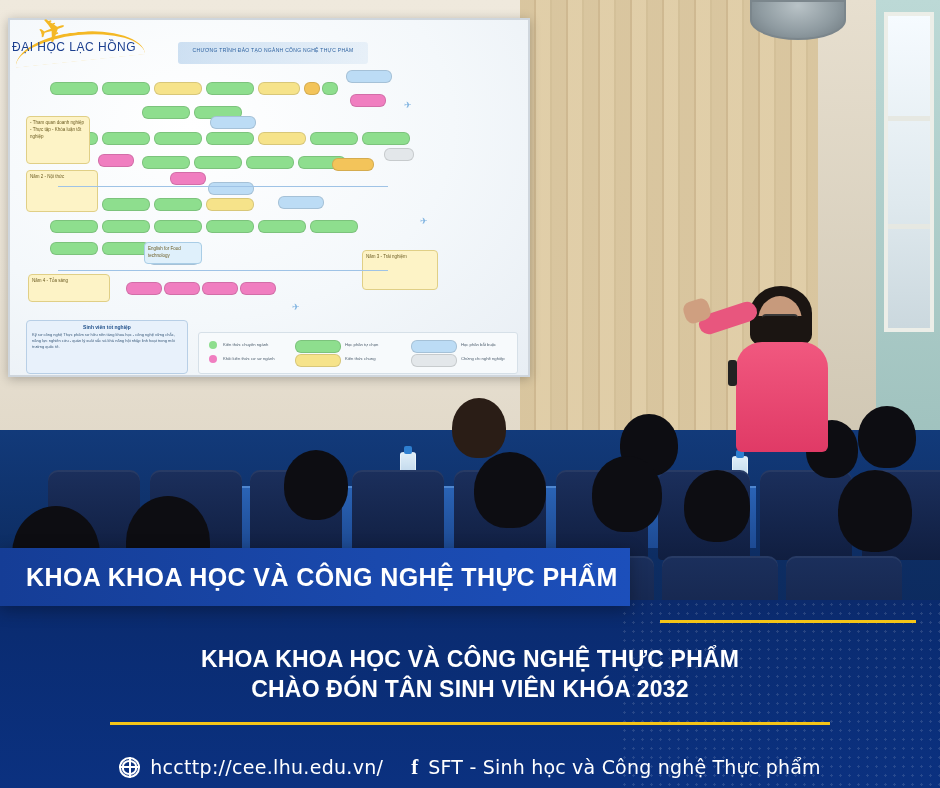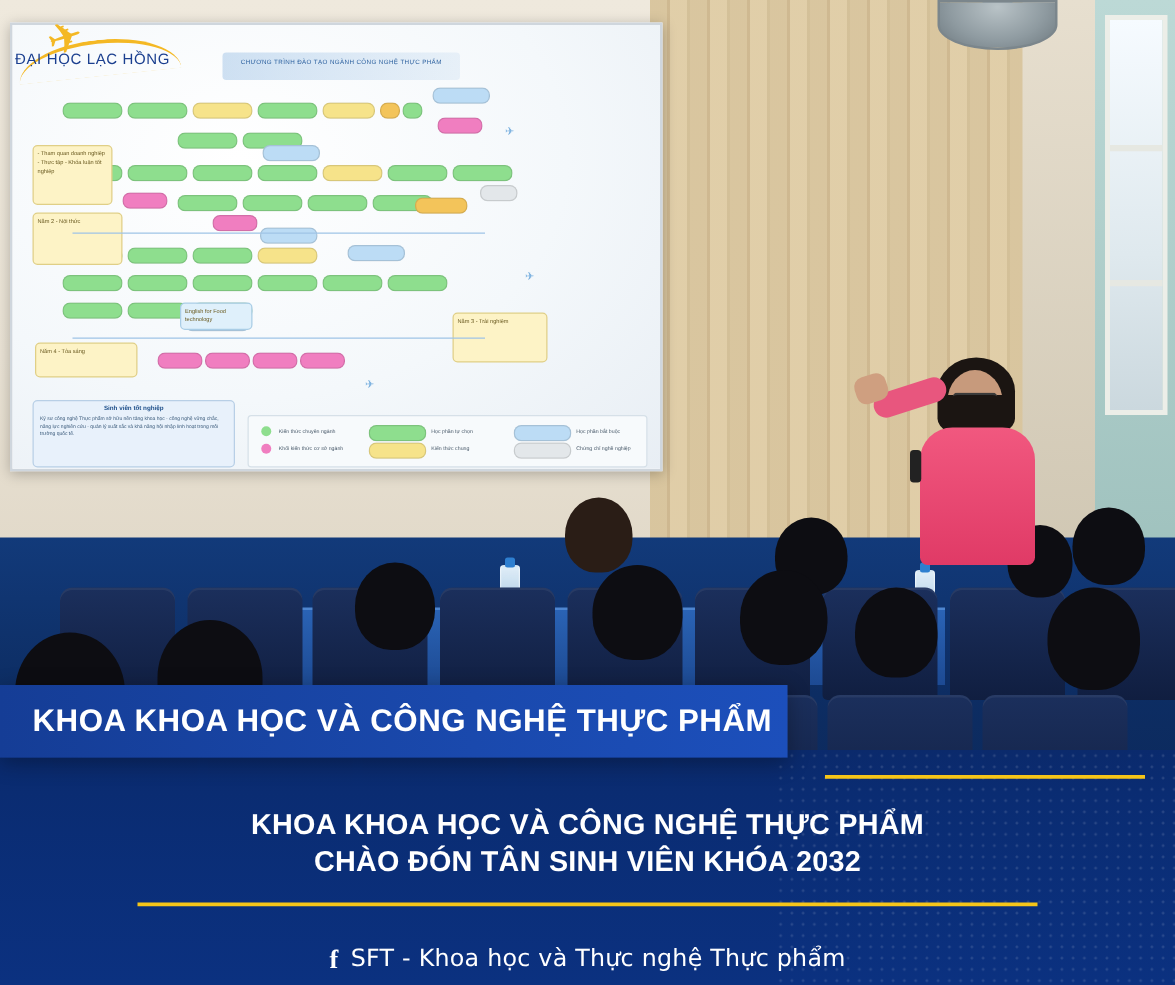--- a/index.html
+++ b/index.html
@@ -505,18 +505,24 @@
 
   <div class="headline">
     <div>KHOA KHOA HỌC VÀ CÔNG NGHỆ THỰC PHẨM</div>
     <div>CHÀO ĐÓN TÂN SINH VIÊN KHÓA 2032</div>
   </div>
 
   <div class="yellow-rule yr2"></div>
 
   <div class="footer">
     <div class="foot-item">
+      <span class="globe">
+          <i></i>
+        </span>
+      <span class="url">hccttp://cee.lhu.edu.vn/</span>
+    </div>
+    <div class="foot-item">
       <span class="fb">f</span>
-      <span class="fbtext">SFT - Khoa học và Thực nghệ Thực phẩm</span>
+      <span class="fbtext">SFT - Sinh học và Công nghệ Thực phẩm</span>
     </div>
   </div>
 
 </div>
 
 </body></html>

